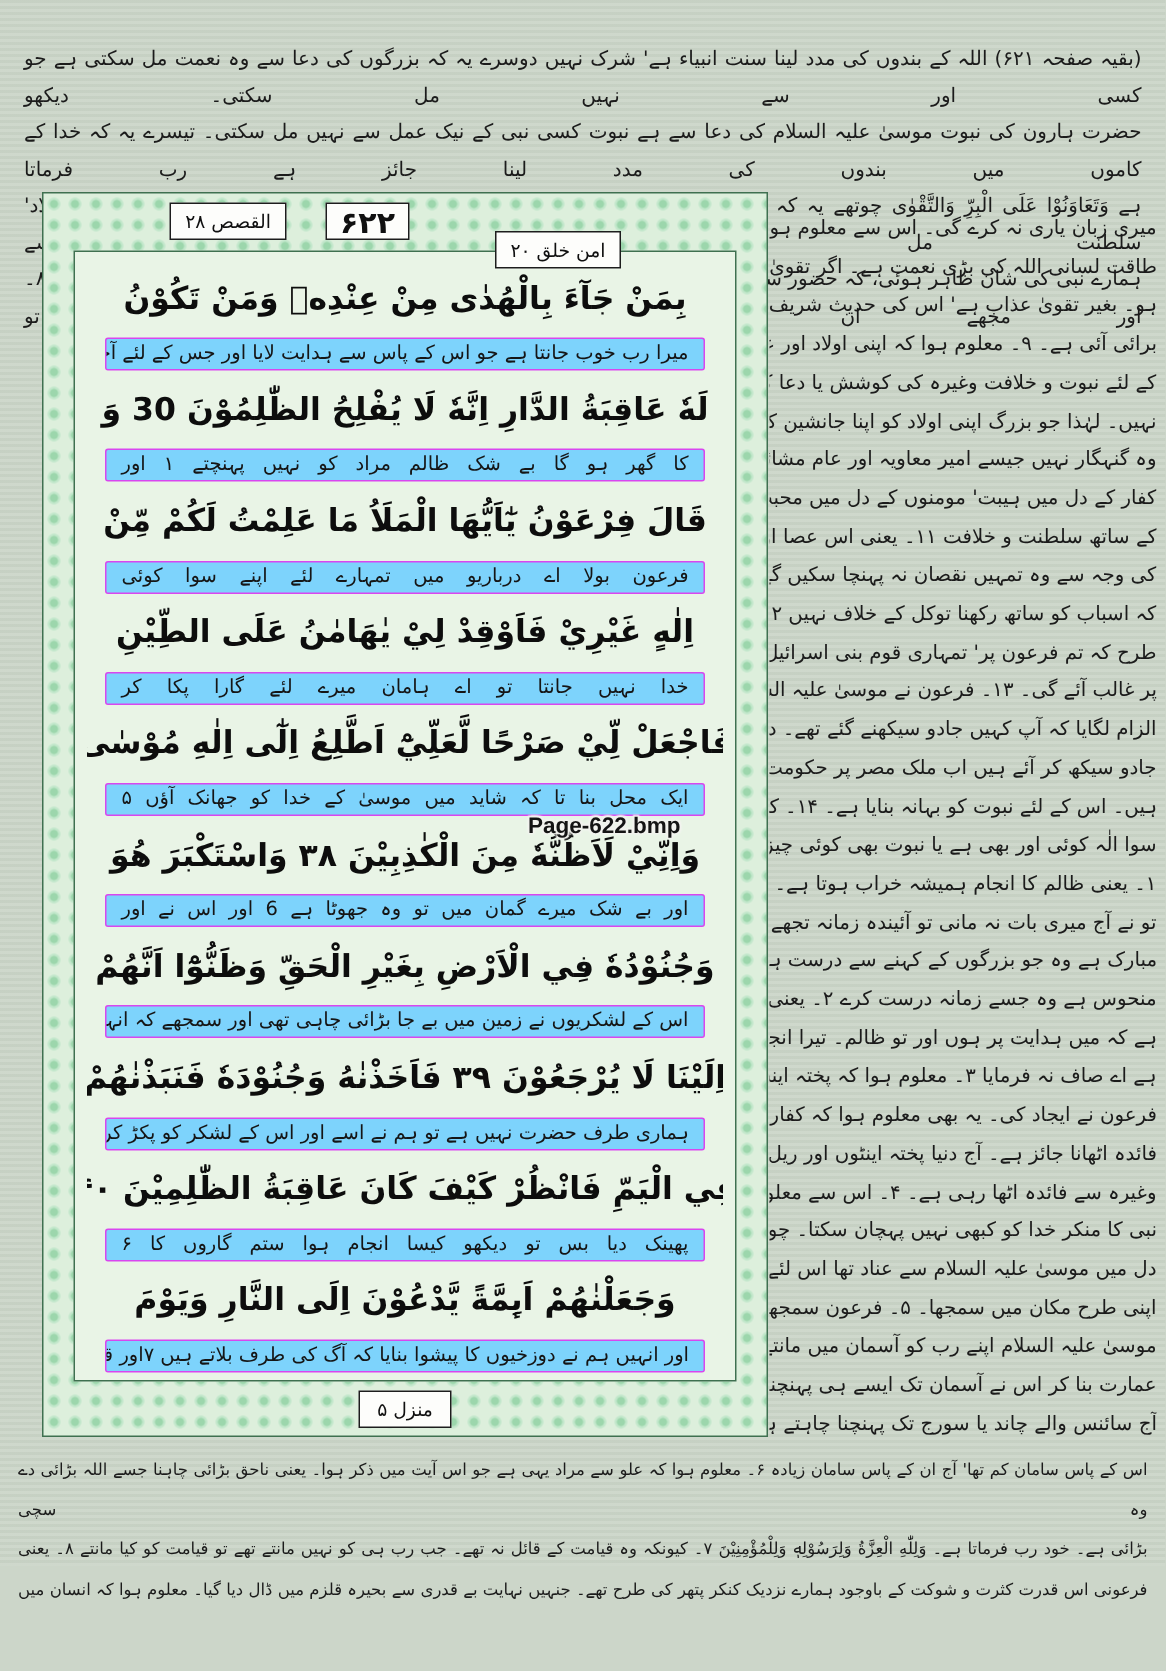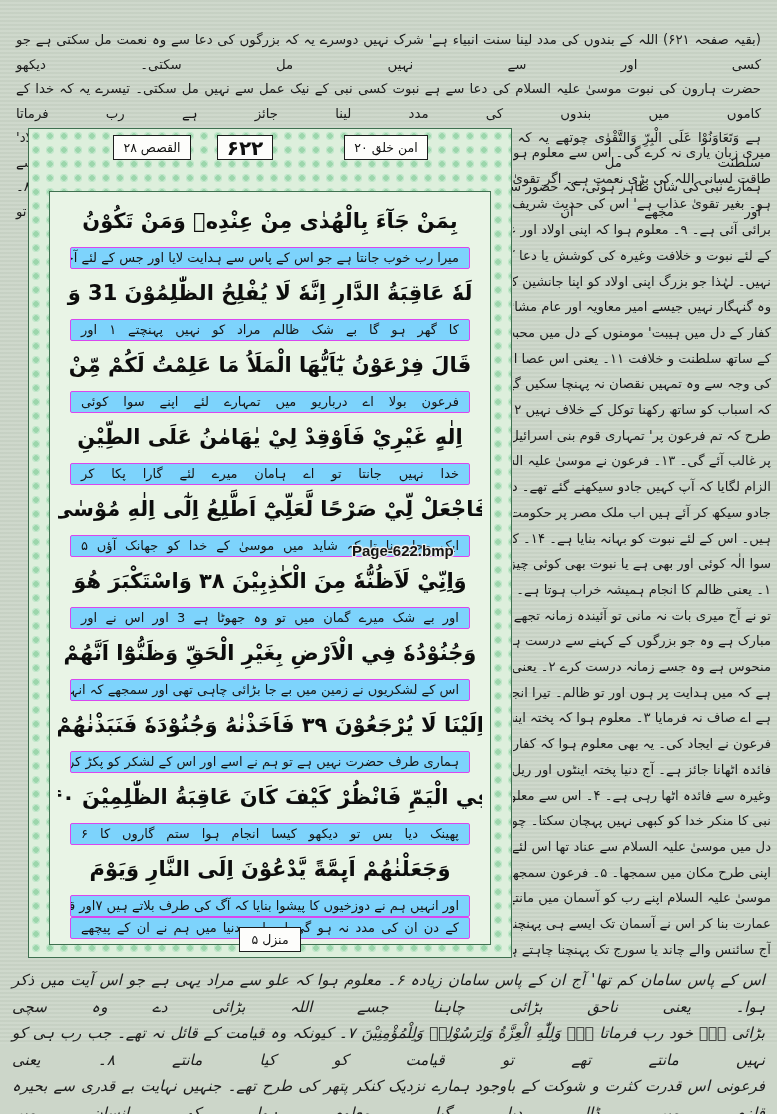--- a/index.html
+++ b/index.html
@@ -32,31 +32,31 @@
     background:
       radial-gradient(circle, #9cd6ac 0 2.5px, transparent 3px),
       radial-gradient(circle at 7px 7px, #c2e7cb 0 4px, transparent 4.5px),
       #ddefdc;
     background-size:14px 14px,14px 14px,auto;
   }
   .qbox-inner{
     box-sizing:border-box;width:100%;height:100%;
     border:1px solid #3f7050;background:#e9f4e6;
     display:flex;flex-direction:column;
-    padding:5px 8px;overflow:hidden;margin-top:24px;
+    padding:5px 8px;overflow:hidden;
   }
   .cartouche{
     position:absolute;top:6px;height:25px;box-sizing:border-box;
     background:#fdfdfb;border:1px solid #1d1d1d;
     display:flex;align-items:center;justify-content:center;
     font-size:12.5px;color:#101010;white-space:nowrap;
   }
   .cart-surah{left:84px;width:78px;}
   .cart-num{left:188px;width:56px;font-size:20px;font-weight:bold;}
-  .cart-juz{left:315px;width:84px;}
+  .cart-juz{left:301px;width:84px;margin-top:19px;}
   .cart-manzil{top:auto;bottom:5px;left:210px;width:62px;height:25px;}
   .ayah{
     flex:1;display:flex;align-items:center;justify-content:center;
     font-size:21px;font-weight:bold;color:#0d0d0d;
     white-space:nowrap;overflow:hidden;line-height:1.1;
   }
   .strip{
     flex:0 0 22px;height:22px;box-sizing:border-box;
     background:#7dd3fc;border:1px solid #d946ef;border-radius:2px;
     margin:0 12px;padding:0 10px;
@@ -70,22 +70,22 @@
   }
   .sline{
     font-size:13.2px;line-height:25.7px;color:#1b1b1b;
     text-align:justify;text-align-last:justify;white-space:nowrap;overflow:hidden;
   }
   
   .bottom-block{
     position:absolute;top:967px;right:12px;left:12px;
   }
   .bline{
-    font-size:15px;line-height:26.6px;color:#1b1b1b;
-    text-align:justify;text-align-last:justify;white-space:normal;font-style:italic;
+    font-size:11px;line-height:26.6px;color:#1b1b1b;
+    text-align:justify;text-align-last:justify;white-space:normal;
   }
   
   .file-overlay{
     position:absolute;left:352px;top:542px;
     font-family:"Liberation Sans","DejaVu Sans",sans-serif;
     font-size:15px;font-weight:bold;color:#141414;direction:ltr;
     text-shadow:-1px -1px 1px #f2f2ee,1px -1px 1px #f2f2ee,-1px 1px 1px #f2f2ee,1px 1px 1px #f2f2ee,0 0 3px #ffffff;
     letter-spacing:0;
   }
 </style>
@@ -110,39 +110,38 @@
     </div>
     <div class="cartouche cart-juz">
       <span>امن خلق ۲۰</span>
     </div>
     <div class="cartouche cart-manzil">
       <span>منزل ۵</span>
     </div>
     <div class="qbox-inner" id="qbox-inner">
         <div class="ayah">بِمَنْ جَآءَ بِالْهُدٰى مِنْ عِنْدِهٖ وَمَنْ تَكُوْنُ</div>
         <div class="strip">میرا رب خوب جانتا ہے جو اس کے پاس سے ہدایت لایا اور جس کے لئے آخرت</div>
-        <div class="ayah">لَهٗ عَاقِبَةُ الدَّارِ اِنَّهٗ لَا يُفْلِحُ الظّٰلِمُوْنَ 31 وَ</div>
+        <div class="ayah">لَهٗ عَاقِبَةُ الدَّارِ اِنَّهٗ لَا يُفْلِحُ الظّٰلِمُوْنَ 30 وَ</div>
         <div class="strip">کا گھر ہو گا بے شک ظالم مراد کو نہیں پہنچتے ۱ اور</div>
         <div class="ayah">قَالَ فِرْعَوْنُ يٰٓاَيُّهَا الْمَلَاُ مَا عَلِمْتُ لَكُمْ مِّنْ</div>
         <div class="strip">فرعون بولا اے درباریو میں تمہارے لئے اپنے سوا کوئی</div>
         <div class="ayah">اِلٰهٍ غَيْرِيْ فَاَوْقِدْ لِيْ يٰهَامٰنُ عَلَى الطِّيْنِ</div>
         <div class="strip">خدا نہیں جانتا تو اے ہامان میرے لئے گارا پکا کر</div>
         <div class="ayah">فَاجْعَلْ لِّيْ صَرْحًا لَّعَلِّيْٓ اَطَّلِعُ اِلٰٓى اِلٰهِ مُوْسٰى</div>
         <div class="strip">ایک محل بنا تا کہ شاید میں موسیٰ کے خدا کو جھانک آؤں ۵</div>
         <div class="ayah">وَاِنِّيْ لَاَظُنُّهٗ مِنَ الْكٰذِبِيْنَ ۳۸ وَاسْتَكْبَرَ هُوَ</div>
-        <div class="strip">اور بے شک میرے گمان میں تو وہ جھوٹا ہے 3 اور اس نے اور</div>
+        <div class="strip">اور بے شک میرے گمان میں تو وہ جھوٹا ہے 6 اور اس نے اور</div>
         <div class="ayah">وَجُنُوْدُهٗ فِي الْاَرْضِ بِغَيْرِ الْحَقِّ وَظَنُّوْٓا اَنَّهُمْ</div>
         <div class="strip">اس کے لشکریوں نے زمین میں بے جا بڑائی چاہی تھی اور سمجھے کہ انہیں</div>
         <div class="ayah">اِلَيْنَا لَا يُرْجَعُوْنَ ۳۹ فَاَخَذْنٰهُ وَجُنُوْدَهٗ فَنَبَذْنٰهُمْ</div>
         <div class="strip">ہماری طرف حضرت نہیں ہے تو ہم نے اسے اور اس کے لشکر کو پکڑ کر دریا میں</div>
         <div class="ayah">فِي الْيَمِّ فَانْظُرْ كَيْفَ كَانَ عَاقِبَةُ الظّٰلِمِيْنَ ۴۰</div>
         <div class="strip">پھینک دیا بس تو دیکھو کیسا انجام ہوا ستم گاروں کا ۶</div>
         <div class="ayah">وَجَعَلْنٰهُمْ اَىِٕمَّةً يَّدْعُوْنَ اِلَى النَّارِ وَيَوْمَ</div>
         <div class="strip">اور انہیں ہم نے دوزخیوں کا پیشوا بنایا کہ آگ کی طرف بلاتے ہیں ۷اور قیامت</div>
-        <div class="strip">کے دن ان کی مدد نہ ہو گی اور اس دنیا میں ہم نے ان کے پیچھے</div>
       </div>
   </div>
 
   <div class="side-col" id="side-col">
       <div class="sline">میری زبان یاری نہ کرے گی۔ اس سے معلوم ہوا کہ</div>
       <div class="sline">طاقت لسانی اللہ کی بڑی نعمت ہے۔ اگر تقویٰ کے ساتھ</div>
       <div class="sline">ہو۔ بغیر تقویٰ عذاب ہے' اس کی حدیث شریف میں</div>
       <div class="sline">برائی آئی ہے۔ ۹۔ معلوم ہوا کہ اپنی اولاد اور عزیزوں</div>
       <div class="sline">کے لئے نبوت و خلافت وغیرہ کی کوشش یا دعا کرنی ممنوع</div>
       <div class="sline">نہیں۔ لہٰذا جو بزرگ اپنی اولاد کو اپنا جانشین کرتے ہیں</div>

